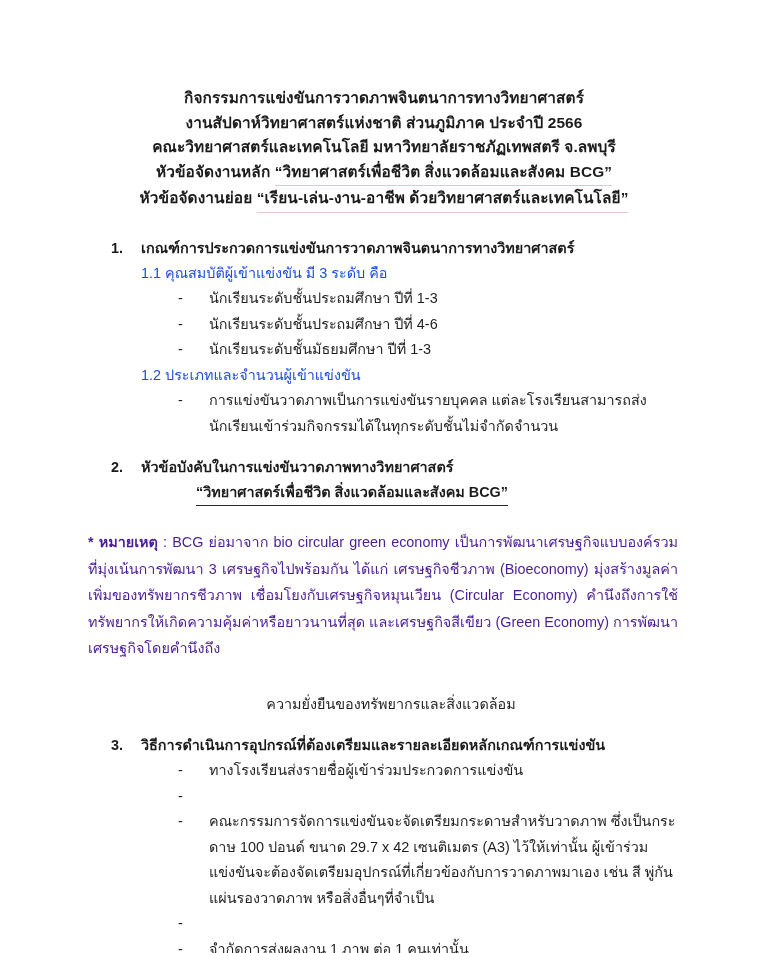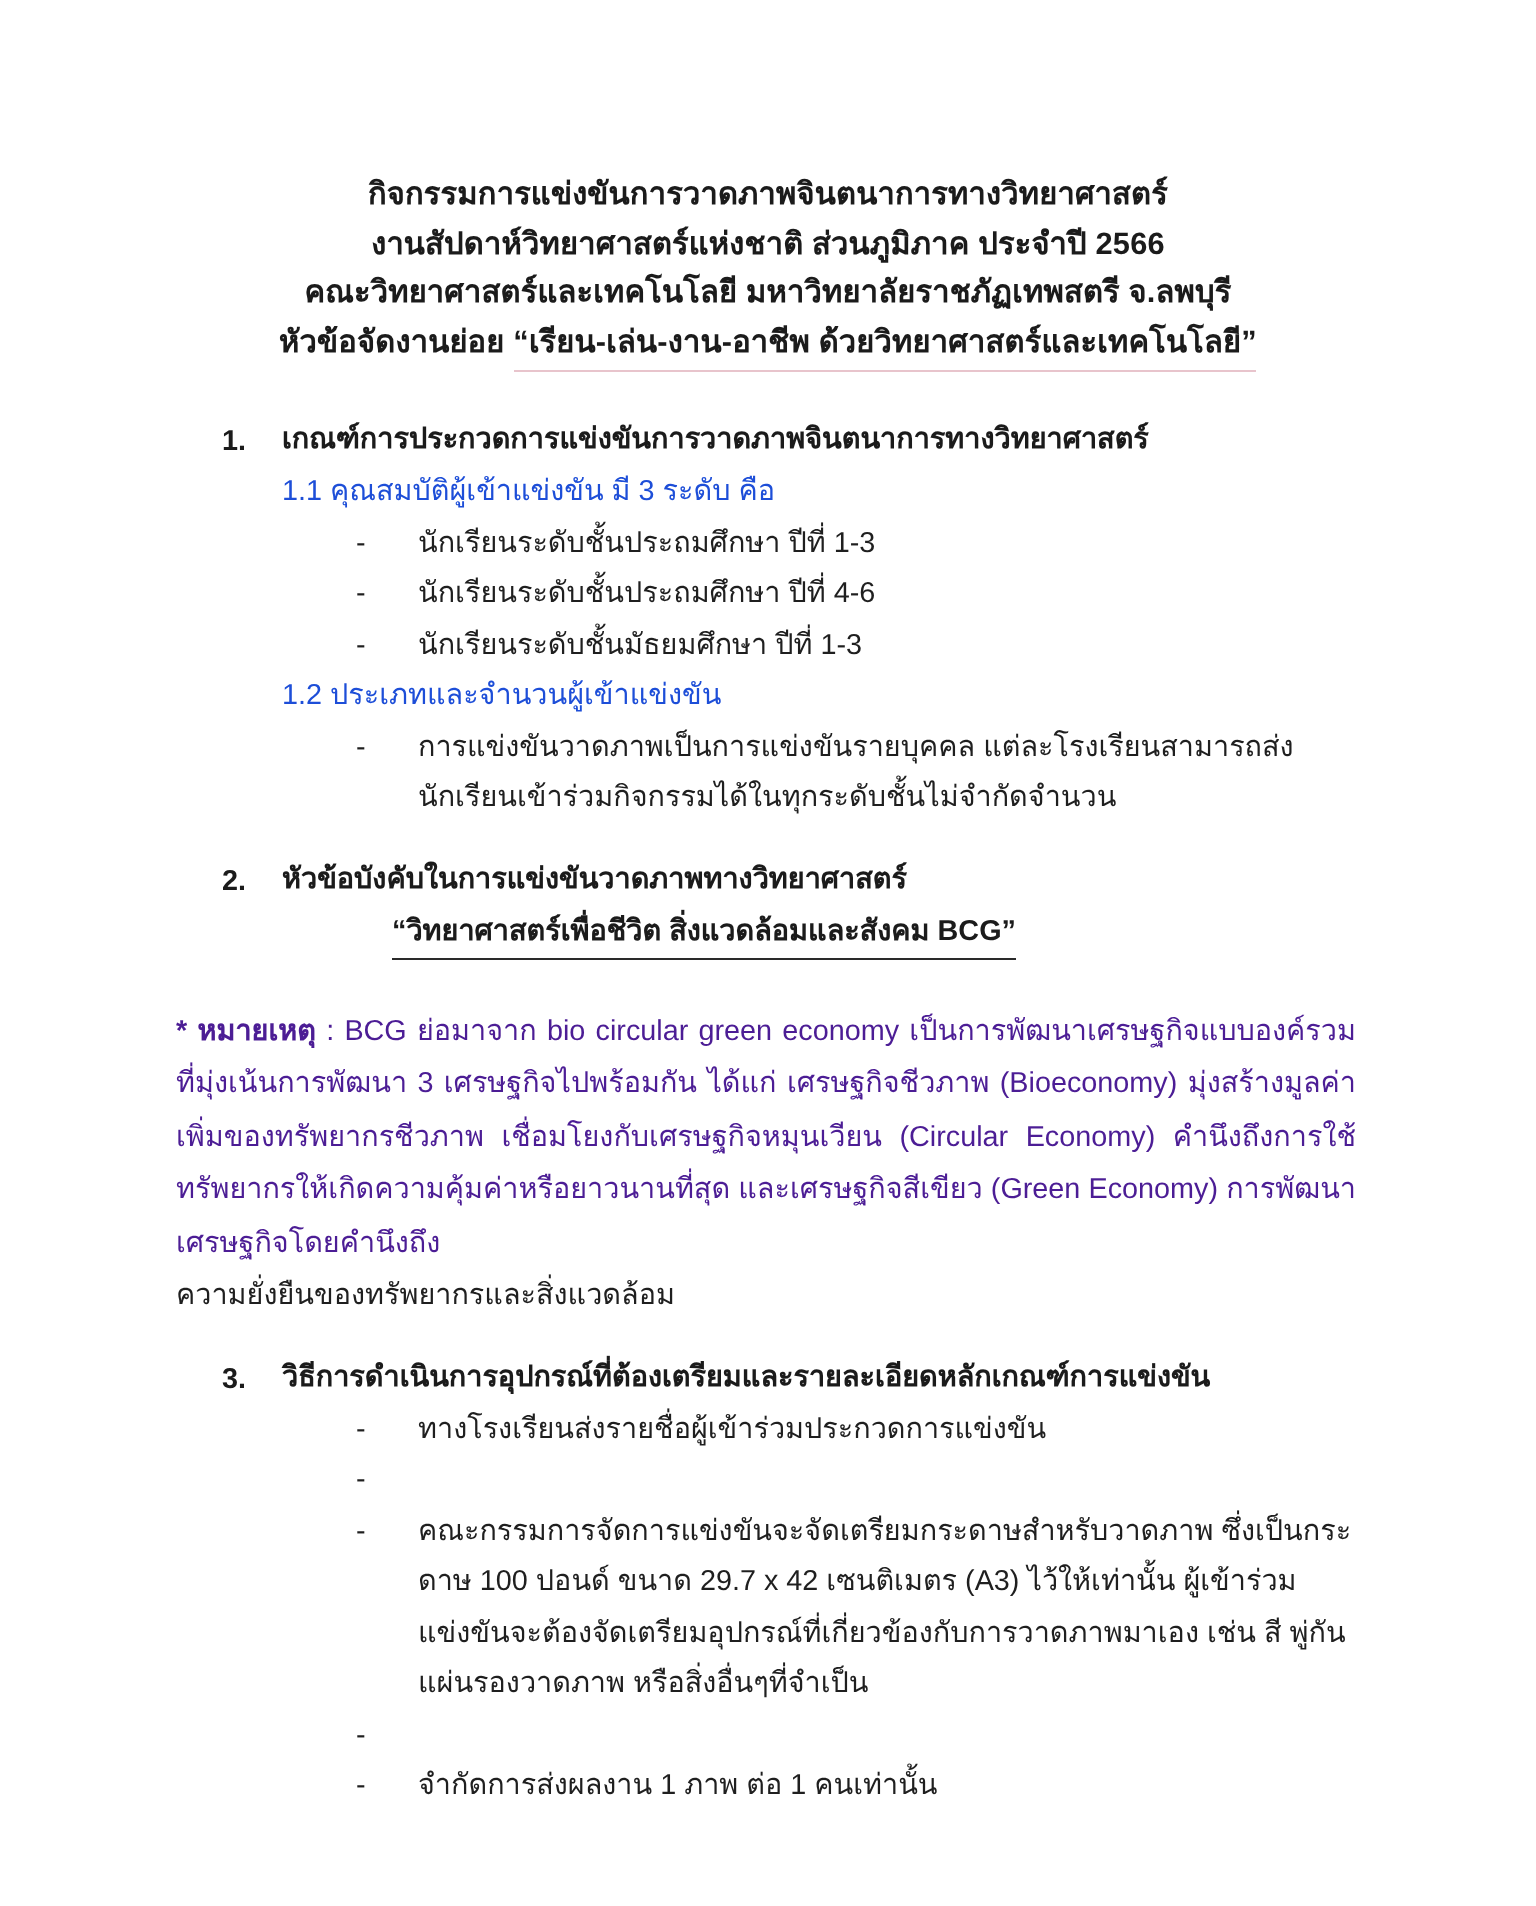--- a/index.html
+++ b/index.html
@@ -62,21 +62,20 @@
   }
   .num-item .num {
     flex: 0 0 auto;
     width: 30px;
     padding-left: 37px;
     box-sizing: content-box;
     font-weight: bold;
   }
   .num-item .num-text {
     flex: 1 1 auto;
-    font-family: Liberation Mono, monospace;
   }
 
   
   .sub-item {
     font-weight: normal;
     font-size: 14.4px;
     line-height: 25.5px;
     padding-left: 67px;
     color: #1d4ed8;
   }
@@ -129,32 +128,34 @@
     font-weight: bold;
   }
   .note .note-label {
     font-weight: bold;
   }
   .note-tail {
     font-size: 14.4px;
     line-height: 26.5px;
     color: #1f1f1f;
     padding-left: 14px;
-    text-align: left;
+    text-align: center;
+    margin-top: 29px;
   }
 </style>
 </head>
 <body>
 
 <div class="page">
 
   <div class="doc-header">
     <span class="hline">กิจกรรมการแข่งขันการวาดภาพจินตนาการทางวิทยาศาสตร์</span>
     <span class="hline">งานสัปดาห์วิทยาศาสตร์แห่งชาติ ส่วนภูมิภาค ประจำปี 2566</span>
     <span class="hline">คณะวิทยาศาสตร์และเทคโนโลยี มหาวิทยาลัยราชภัฏเทพสตรี จ.ลพบุรี</span>
+    <span class="hline"><span>หัวข้อจัดงานหลัก </span><span class="ul-pink">“วิทยาศาสตร์เพื่อชีวิต สิ่งแวดล้อมและสังคม BCG”</span></span>
     <span class="hline"><span>หัวข้อจัดงานย่อย </span><span class="ul-pink">“เรียน-เล่น-งาน-อาชีพ ด้วยวิทยาศาสตร์และเทคโนโลยี”</span></span>
   </div>
 
   <div class="spacer-lg"></div>
 
   <div class="section">
     <div class="num-item">
       <span class="num">1.</span>
       <span class="num-text">เกณฑ์การประกวดการแข่งขันการวาดภาพจินตนาการทางวิทยาศาสตร์</span>
     </div>

